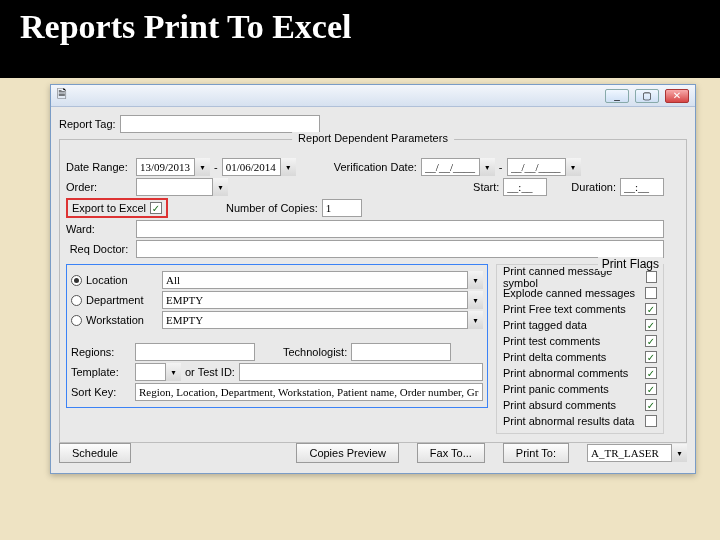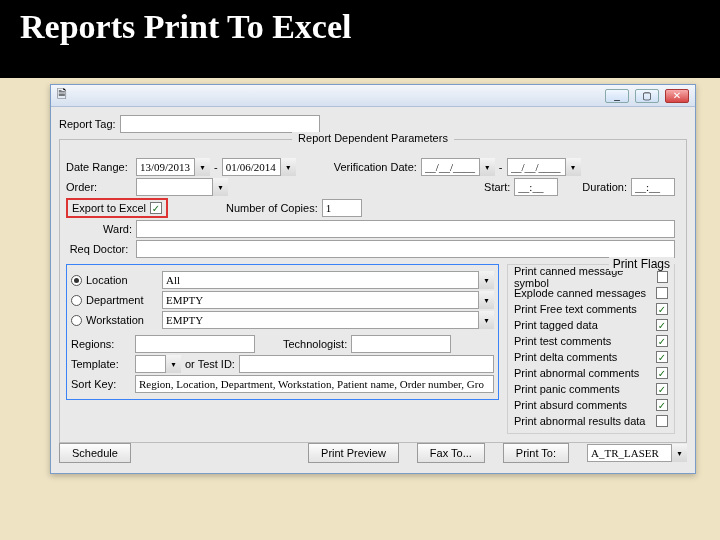--- a/index.html
+++ b/index.html
@@ -71,21 +71,21 @@
     position:absolute; right:0; top:0;
     width:16px; height:18px;
     background:linear-gradient(#f4f4f4,#d8d8d8);
     border-left:1px solid #a0a0a0;
     display:flex; align-items:center; justify-content:center;
     font-size:8px;
   }
   .groupbox {
     border:1px solid #bdbdbd;
     margin:6px 0 0 0;
-    padding:16px 11px 6px 6px;
+    padding:16px 22px 6px 6px;
     position:relative;
   }
   .groupbox > .legend {
     position:absolute; top:-8px; left:50%; transform:translateX(-50%);
     background:#e9e9e9; padding:0 6px; font-size:11px;
   }
   .redbox { border:2px solid #d33; padding:2px 4px; display:inline-flex; align-items:center; gap:4px;}
   .chk { width:12px; height:12px; border:1px solid #777; background:#fff; display:inline-flex; align-items:center; justify-content:center; font-size:10px; color:#1a6e1a;}
   .radio { width:11px; height:11px; border:1px solid #555; border-radius:50%; background:#fff; display:inline-flex; align-items:center; justify-content:center;}
   .radio.sel::after{content:"";width:5px;height:5px;border-radius:50%;background:#333;}
@@ -151,21 +151,21 @@
         <span class="redbox">
           <span class="lbl">Export to Excel</span>
           <span class="chk">✓</span>
         </span>
         <span style="width:50px"></span>
         <span class="lbl">Number of Copies:</span>
         <input class="inp" style="width: 40px;" value="1">
       </div>
 
       <div class="row">
-        <span class="lbl" style="width:66px;text-align:right">Ward:</span>
+        <span class="lbl" style="width:66px;">Ward:</span>
         <input class="inp" style="flex: 1 1 0%;" value="">
       </div>
       <div class="row">
         <span class="lbl" style="width:66px;text-align:center">Req Doctor:</span>
         <input class="inp" style="flex: 1 1 0%;" value="">
       </div>
 
       <div class="row" style="align-items:flex-start; margin-top:6px; gap:8px;">
 
         <div style="flex:1; border:1px solid #3b82f6; padding:4px;">
@@ -177,21 +177,21 @@
           <div class="row">
             <span class="radio"></span>
             <span class="lbl" style="width:72px">Department</span>
             <span class="combo" style="flex:1"><input class="inp" style="width: 100%;" value="EMPTY"><span class="caret">▾</span></span>
           </div>
           <div class="row">
             <span class="radio"></span>
             <span class="lbl" style="width:72px">Workstation</span>
             <span class="combo" style="flex:1"><input class="inp" style="width: 100%;" value="EMPTY"><span class="caret">▾</span></span>
           </div>
-          <div class="row" style="margin-top:6px">
+          <div class="row" style="margin-top:14px">
             <span class="lbl" style="width:60px">Regions:</span>
             <input class="inp" style="width: 120px;" value="">
             <span style="width:20px"></span>
             <span class="lbl">Technologist:</span>
             <input class="inp" style="width: 100px;" value="">
           </div>
           <div class="row">
             <span class="lbl" style="width:60px">Template:</span>
             <span class="combo"><input class="inp" style="width: 46px;" value=""><span class="caret">▾</span></span>
             <span class="lbl">or Test ID:</span>
@@ -245,20 +245,20 @@
               <span>Print abnormal results data</span>
               <span class="chk"></span>
             </div>
         </div>
       </div>
     </div>
 
     <div class="row" style="margin-top:0; gap:18px;">
       <button class="btn">Schedule</button>
       <span style="flex:1"></span>
-      <button class="btn">Print Preview</button>
+      <button class="btn">Copies Preview</button>
       <button class="btn">Fax To...</button>
       <button class="btn">Print To:</button>
       <span class="combo"><input class="inp" style="width: 100px;" value="A_TR_LASER"><span class="caret">▾</span></span>
     </div>
 
   </div>
 </div>
 
 </body></html>

